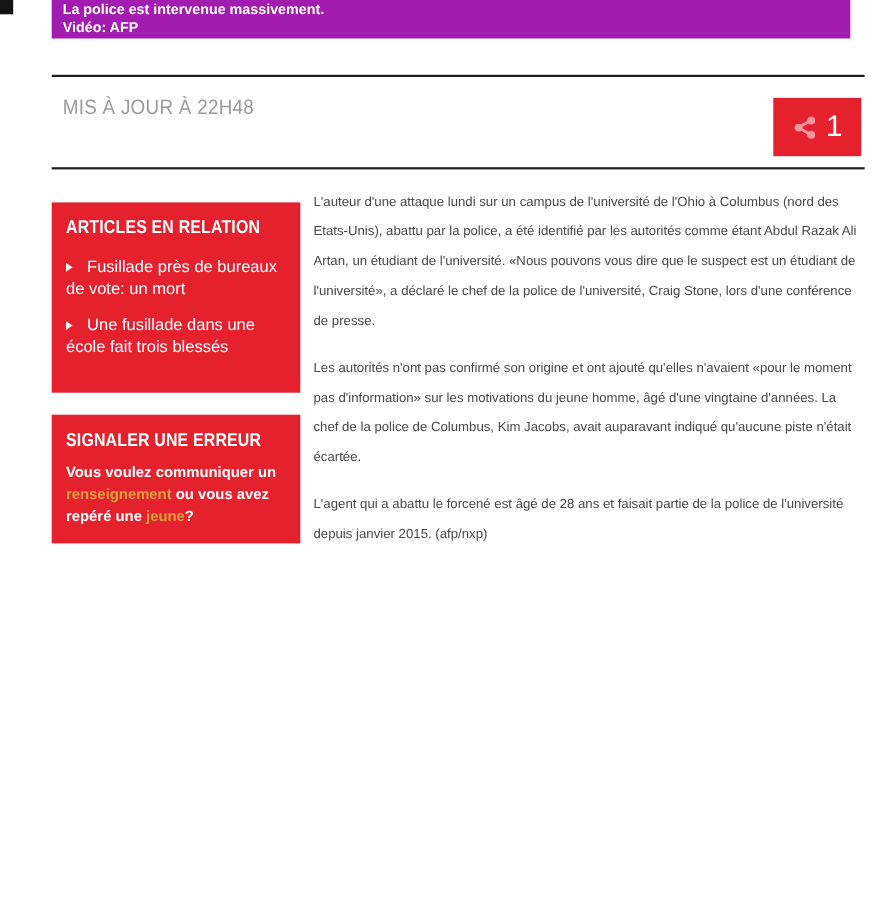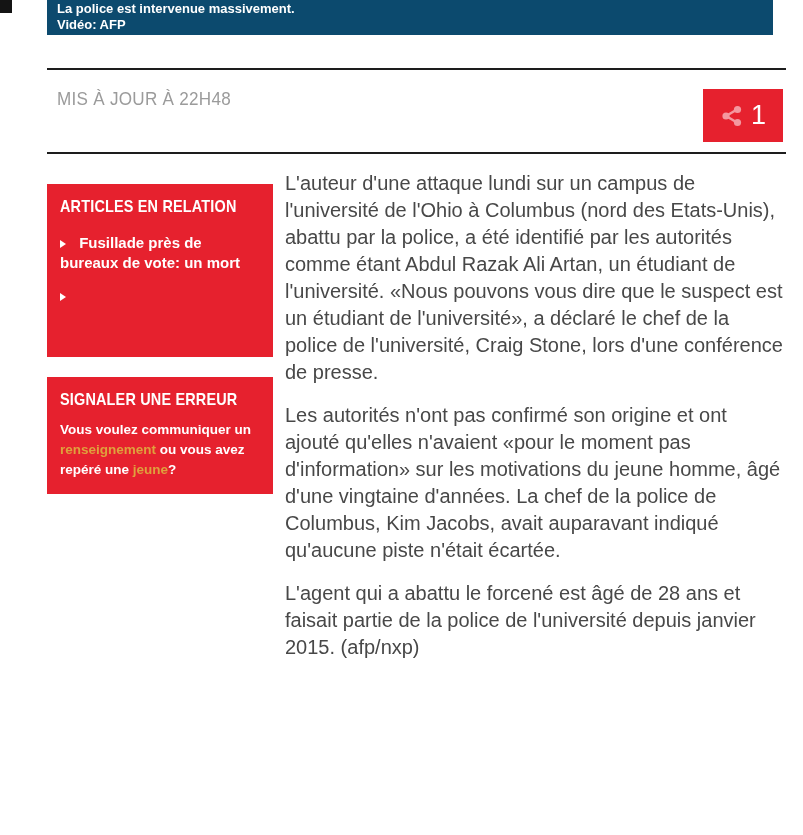--- a/index.html
+++ b/index.html
@@ -16,21 +16,21 @@
   
   .corner-marker {
     position: absolute; left: 0; top: 0;
     width: 12px; height: 13px;
     background: #141414;
   }
   
   .caption-bar {
     position: absolute; left: 47px; top: 0;
     width: 726px; height: 35px;
-    background: #0c4a6e;
+    background: #a21caf;
     color: #ffffff;
     box-sizing: border-box;
     padding: 0 10px;
     font-size: 13px; font-weight: bold; line-height: 16px;
   }
   .caption-bar .cap-line1 { display: block; margin-top: 1px; }
   .caption-bar .cap-line2 { display: block; }
   
   .sep {
     position: absolute; left: 47px;
@@ -78,21 +78,21 @@
   .box-error   { height: 117px; }
   .side-title {
     display: inline-block;
     font-size: 17px; font-weight: bold;
     letter-spacing: .2px;
     transform: scaleX(.85); transform-origin: 0 50%;
     white-space: nowrap;
   }
   .rel-item {
     margin: 0; margin-top: 13px;
-    font-size: 15px; font-weight: bold;
+    font-size: 15px; font-weight: normal;
     line-height: 20px;
     cursor: pointer;
   }
   .rel-item:first-of-type { margin-top: 16px; }
   .tri {
     display: inline-block;
     width: 0; height: 0;
     border-left: 6px solid #ffffff;
     border-top: 4.5px solid transparent;
     border-bottom: 4.5px solid transparent;
@@ -102,21 +102,21 @@
     margin: 10px 0 0 0;
     font-size: 13.5px; font-weight: bold;
     line-height: 20px;
   }
   .err-link { color: #dfa13d; cursor: pointer; }
   
   .article {
     position: absolute; left: 285px; top: 170px;
     width: 501px;
     color: #484848;
-    font-size: 20px; line-height: 27px;
+    font-size: 12px; line-height: 27px;
   }
   .article p { margin: 0 0 16px 0; }
 </style>
 </head>
 <body>
 
 <div id="page">
 
   <div class="corner-marker"></div>
 
@@ -149,20 +149,21 @@
   <div class="sidebar">
 
     <div class="side-box box-related">
       <span class="side-title">ARTICLES EN RELATION</span>
       <p class="rel-item">
         <span class="tri"></span>
         <span>Fusillade près de bureaux de vote: un mort</span>
       </p>
       <p class="rel-item">
         <span class="tri"></span>
+        <span>Une fusillade dans une école fait trois blessés</span>
       </p>
     </div>
 
     <div class="side-box box-error">
       <span class="side-title">SIGNALER UNE ERREUR</span>
       <p class="err-text">
         <span>Vous voulez communiquer un </span><span class="err-link">renseignement</span><span> ou vous avez repéré une </span><span class="err-link">jeune</span><span>?</span>
       </p>
     </div>
 

